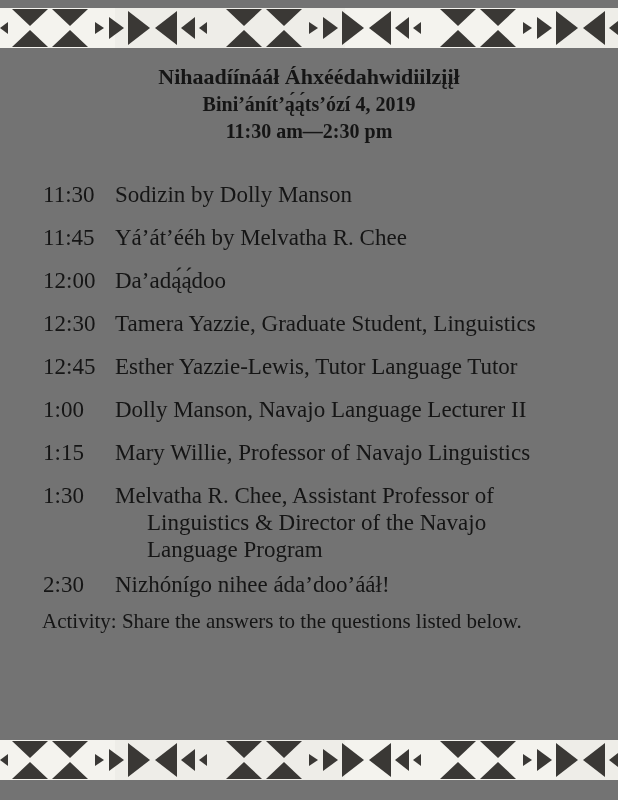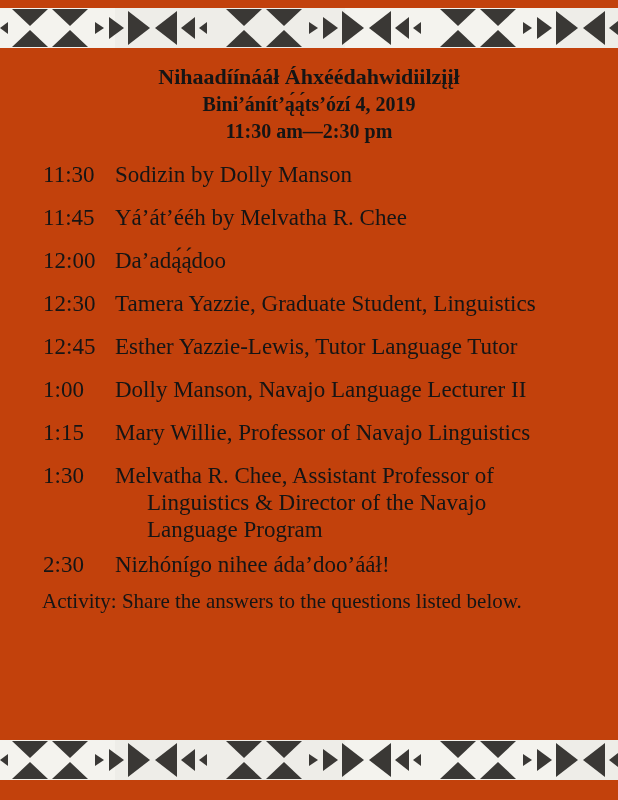--- a/index.html
+++ b/index.html
@@ -4,21 +4,21 @@
 <style>
   html, body {
     margin: 0;
     padding: 0;
     background: #ffffff;
   }
   .page {
     position: relative;
     width: 618px;
     height: 800px;
-    background: #c2410c;
+    background: #737373;
     overflow: hidden;
     font-family: "Liberation Serif", "DejaVu Serif", serif;
     color: #151515;
   }
   .border-band {
     position: absolute;
     left: 0;
     width: 618px;
     height: 40px;
   }
@@ -33,21 +33,21 @@
   .title-line {
     font-size: 22px;
     line-height: 29px;
   }
   .date-line, .time-line {
     font-size: 20px;
     line-height: 27px;
   }
 
   .schedule-list {
-    margin-top: 16px;
+    margin-top: 36px;
     padding-left: 43px;
     padding-right: 20px;
   }
   .schedule-row {
     display: flex;
     align-items: flex-start;
     font-size: 23px;
     line-height: 27px;
     margin-bottom: 16px;
   }

